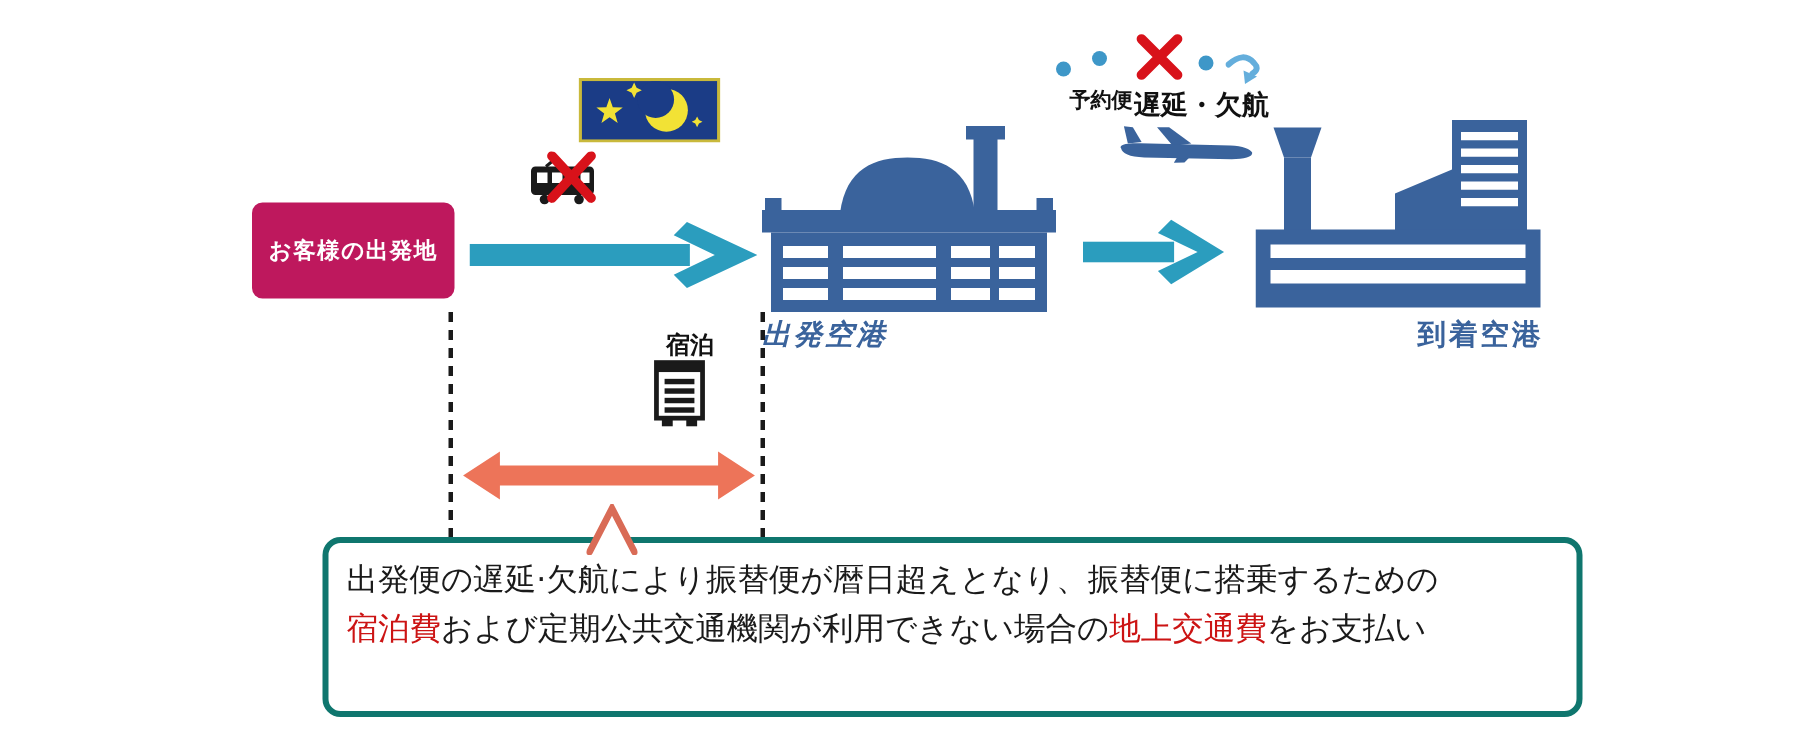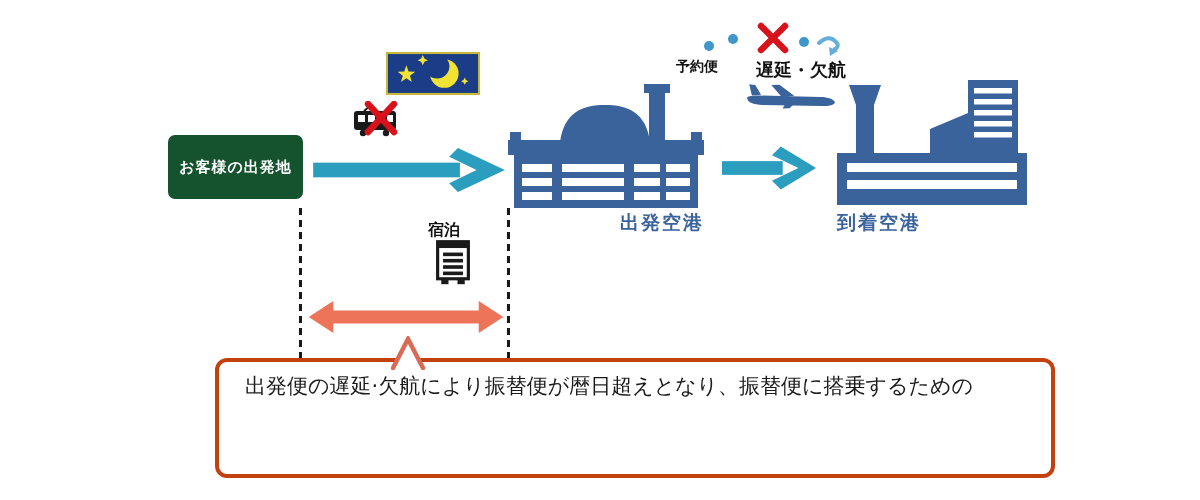--- a/index.html
+++ b/index.html
@@ -3,58 +3,58 @@
 <meta charset="utf-8">
 <style>
   html,body{margin:0;padding:0;background:#fff;}
   #canvas{
     position:relative;width:1200px;height:500px;background:#ffffff;overflow:hidden;
     font-family:"DejaVu Sans","Liberation Sans",sans-serif;
   }
   .abs{position:absolute;}
   
   .origin-box{
-    left:168px;top:135px;width:135px;height:64px;background:#14532d;border-radius:7px;
+    left:168px;top:135px;width:135px;height:64px;background:#be185d;border-radius:7px;
     color:#fff;font-size:15px;font-weight:bold;display:flex;align-items:center;justify-content:center;
     letter-spacing:1px;
   }
   
   .arrow1{left:312px;top:147px;width:198px;height:45px;}
   .arrow2{left:722px;top:146px;width:96px;height:44px;}
   
   .moon{left:384px;top:52px;width:98px;height:43px;}
   .train{left:352px;top:101px;width:48px;height:40px;}
   
   .dep-airport{left:508px;top:84px;width:196px;height:124px;}
-  .dep-label{left:508px;top:210px;width:196px;text-align:right;color:#3A639C;font-size:19px;font-weight:bold;letter-spacing:2px;}
+  .dep-label{left:508px;top:210px;width:196px;text-align:left;color:#3A639C;font-size:19px;font-weight:bold;letter-spacing:2px;font-style:italic;}
   .arr-airport{left:837px;top:77px;width:192px;height:129px;}
-  .arr-label{left:837px;top:210px;width:192px;text-align:left;color:#3A639C;font-size:19px;font-weight:bold;letter-spacing:2px;}
+  .arr-label{left:837px;top:210px;width:192px;text-align:right;color:#3A639C;font-size:19px;font-weight:bold;letter-spacing:2px;}
   
   .dot{width:10px;height:10px;border-radius:50%;background:#3E97C8;}
   .dot1{left:704px;top:41px;}
   .dot2{left:728px;top:34px;}
   .dot3{left:799px;top:37px;}
   .xmark{left:757px;top:22px;width:32px;height:32px;}
   .hook{left:817px;top:36px;width:26px;height:21px;}
-  .reserved-label{left:676px;top:58px;font-size:14px;font-weight:bold;color:#111;}
+  .reserved-label{left:713px;top:58px;font-size:14px;font-weight:bold;color:#111;}
   .delay-label{left:756px;top:58px;font-size:18px;font-weight:bold;color:#111;}
   .plane{left:740px;top:80px;width:96px;height:34px;transform:rotate(7deg);}
   
   .dash{width:3px;height:150px;top:208px;background:repeating-linear-gradient(180deg,#1A1A1A 0 7px,transparent 7px 12px);}
   .dash-left{left:299px;}
   .dash-right{left:507px;}
   
-  .lodging-label{left:428px;top:220px;width:48px;text-align:left;font-size:16px;font-weight:bold;color:#111;}
+  .lodging-label{left:428px;top:220px;width:48px;text-align:right;font-size:16px;font-weight:bold;color:#111;}
   .hotel{left:434px;top:239px;width:38px;height:47px;}
   
   .double-arrow{left:302px;top:300px;width:208px;height:34px;}
   
   .callout{
     left:215px;top:358px;width:840px;height:120px;box-sizing:border-box;background:#fff;
-    border:4px solid #c2410c;border-radius:12px;padding:8px 18px 0 26px;
+    border:4px solid #0f766e;border-radius:12px;padding:8px 18px 0 12px;
   }
   .callout-notch{position:absolute;left:172px;top:-26px;width:34px;height:34px;}
   .callout p{margin:0;font-size:21px;line-height:33px;color:#1A1A1A;white-space:nowrap;}
   .red{color:#CC1414;}
 </style>
 </head>
 <body>
 
 <div id="canvas">
 
@@ -174,15 +174,16 @@
   <svg class="abs double-arrow" viewBox="0 0 206 36">
     <polygon points="0,18 26,1 26,11 180,11 180,1 206,18 180,35 180,25 26,25 26,35" fill="#ED7459"></polygon>
   </svg>
 
   <div class="abs callout">
     <svg class="callout-notch" viewBox="0 0 34 34">
       <polygon points="1,34 17,2 33,34" fill="#ffffff"></polygon>
       <path d="M2,32 L17,3 L32,32" fill="none" stroke="#D96B56" stroke-width="4.5" stroke-linecap="round"></path>
     </svg>
     <p><span>出発便の遅延·欠航により振替便が暦日超えとなり、振替便に搭乗するための</span></p>
+    <p><span class="red">宿泊費</span><span>および定期公共交通機関が利用できない場合の</span><span class="red">地上交通費</span><span>をお支払い</span></p>
   </div>
 
 </div>
 
 </body></html>

